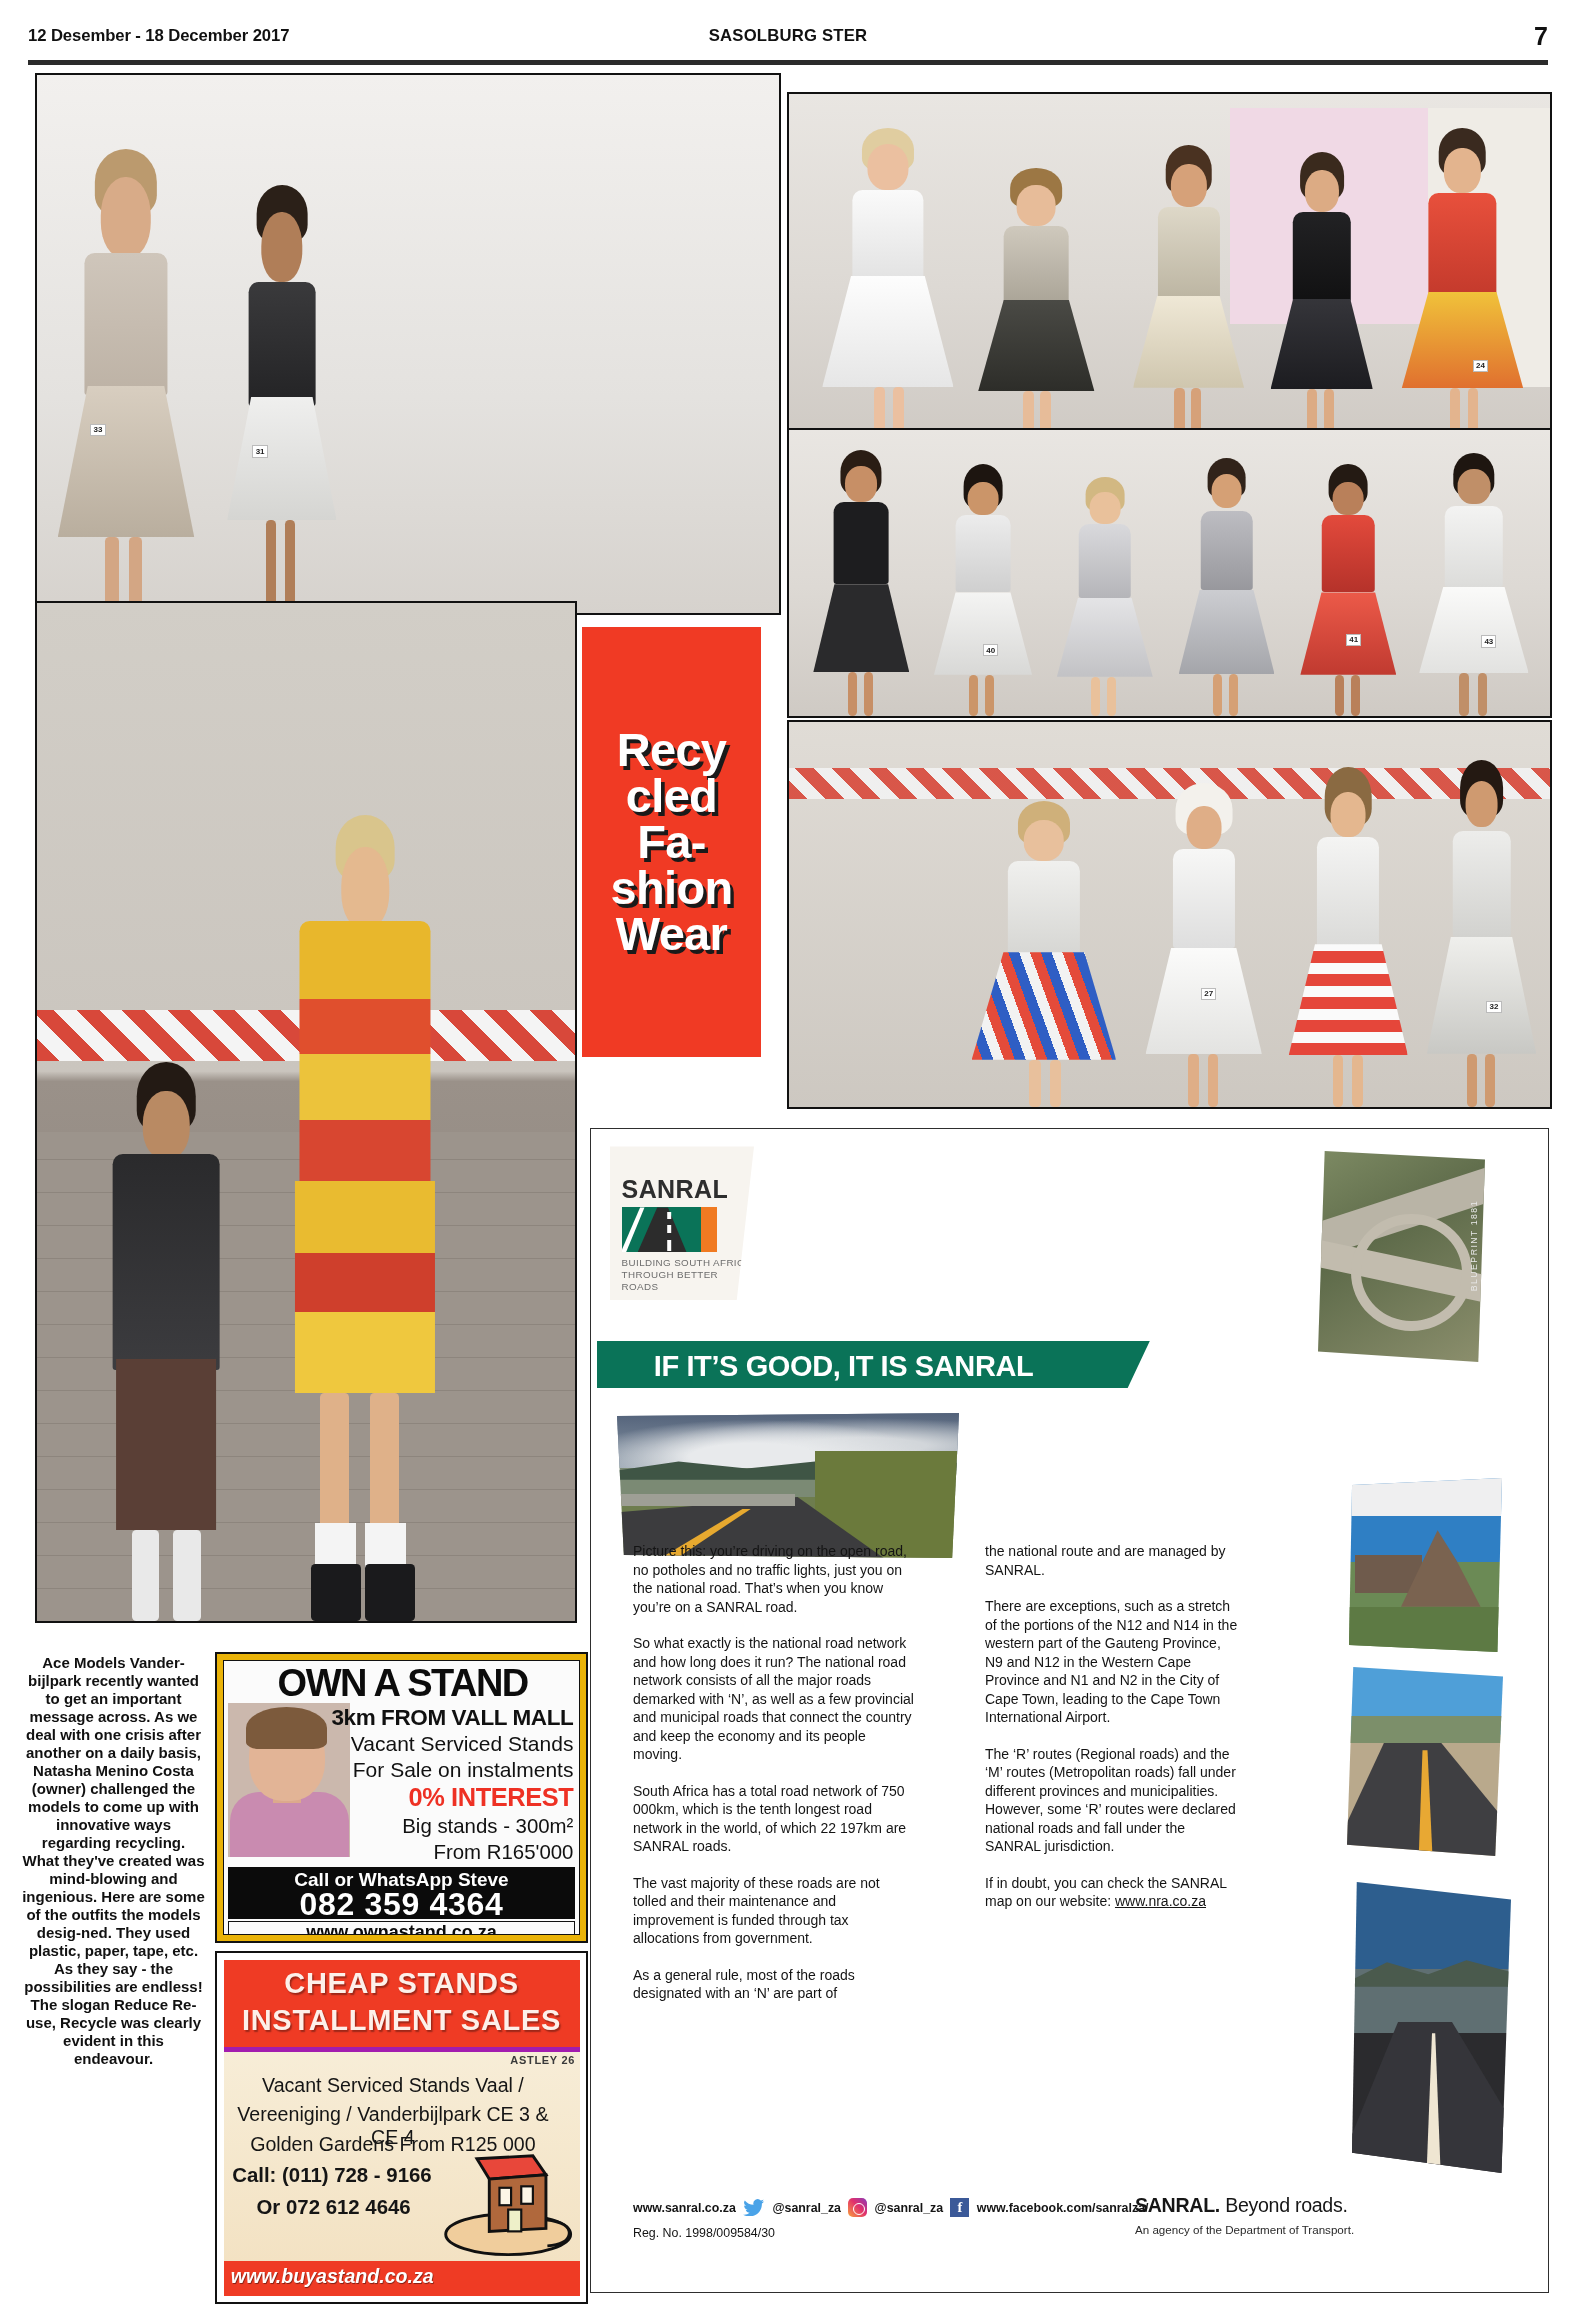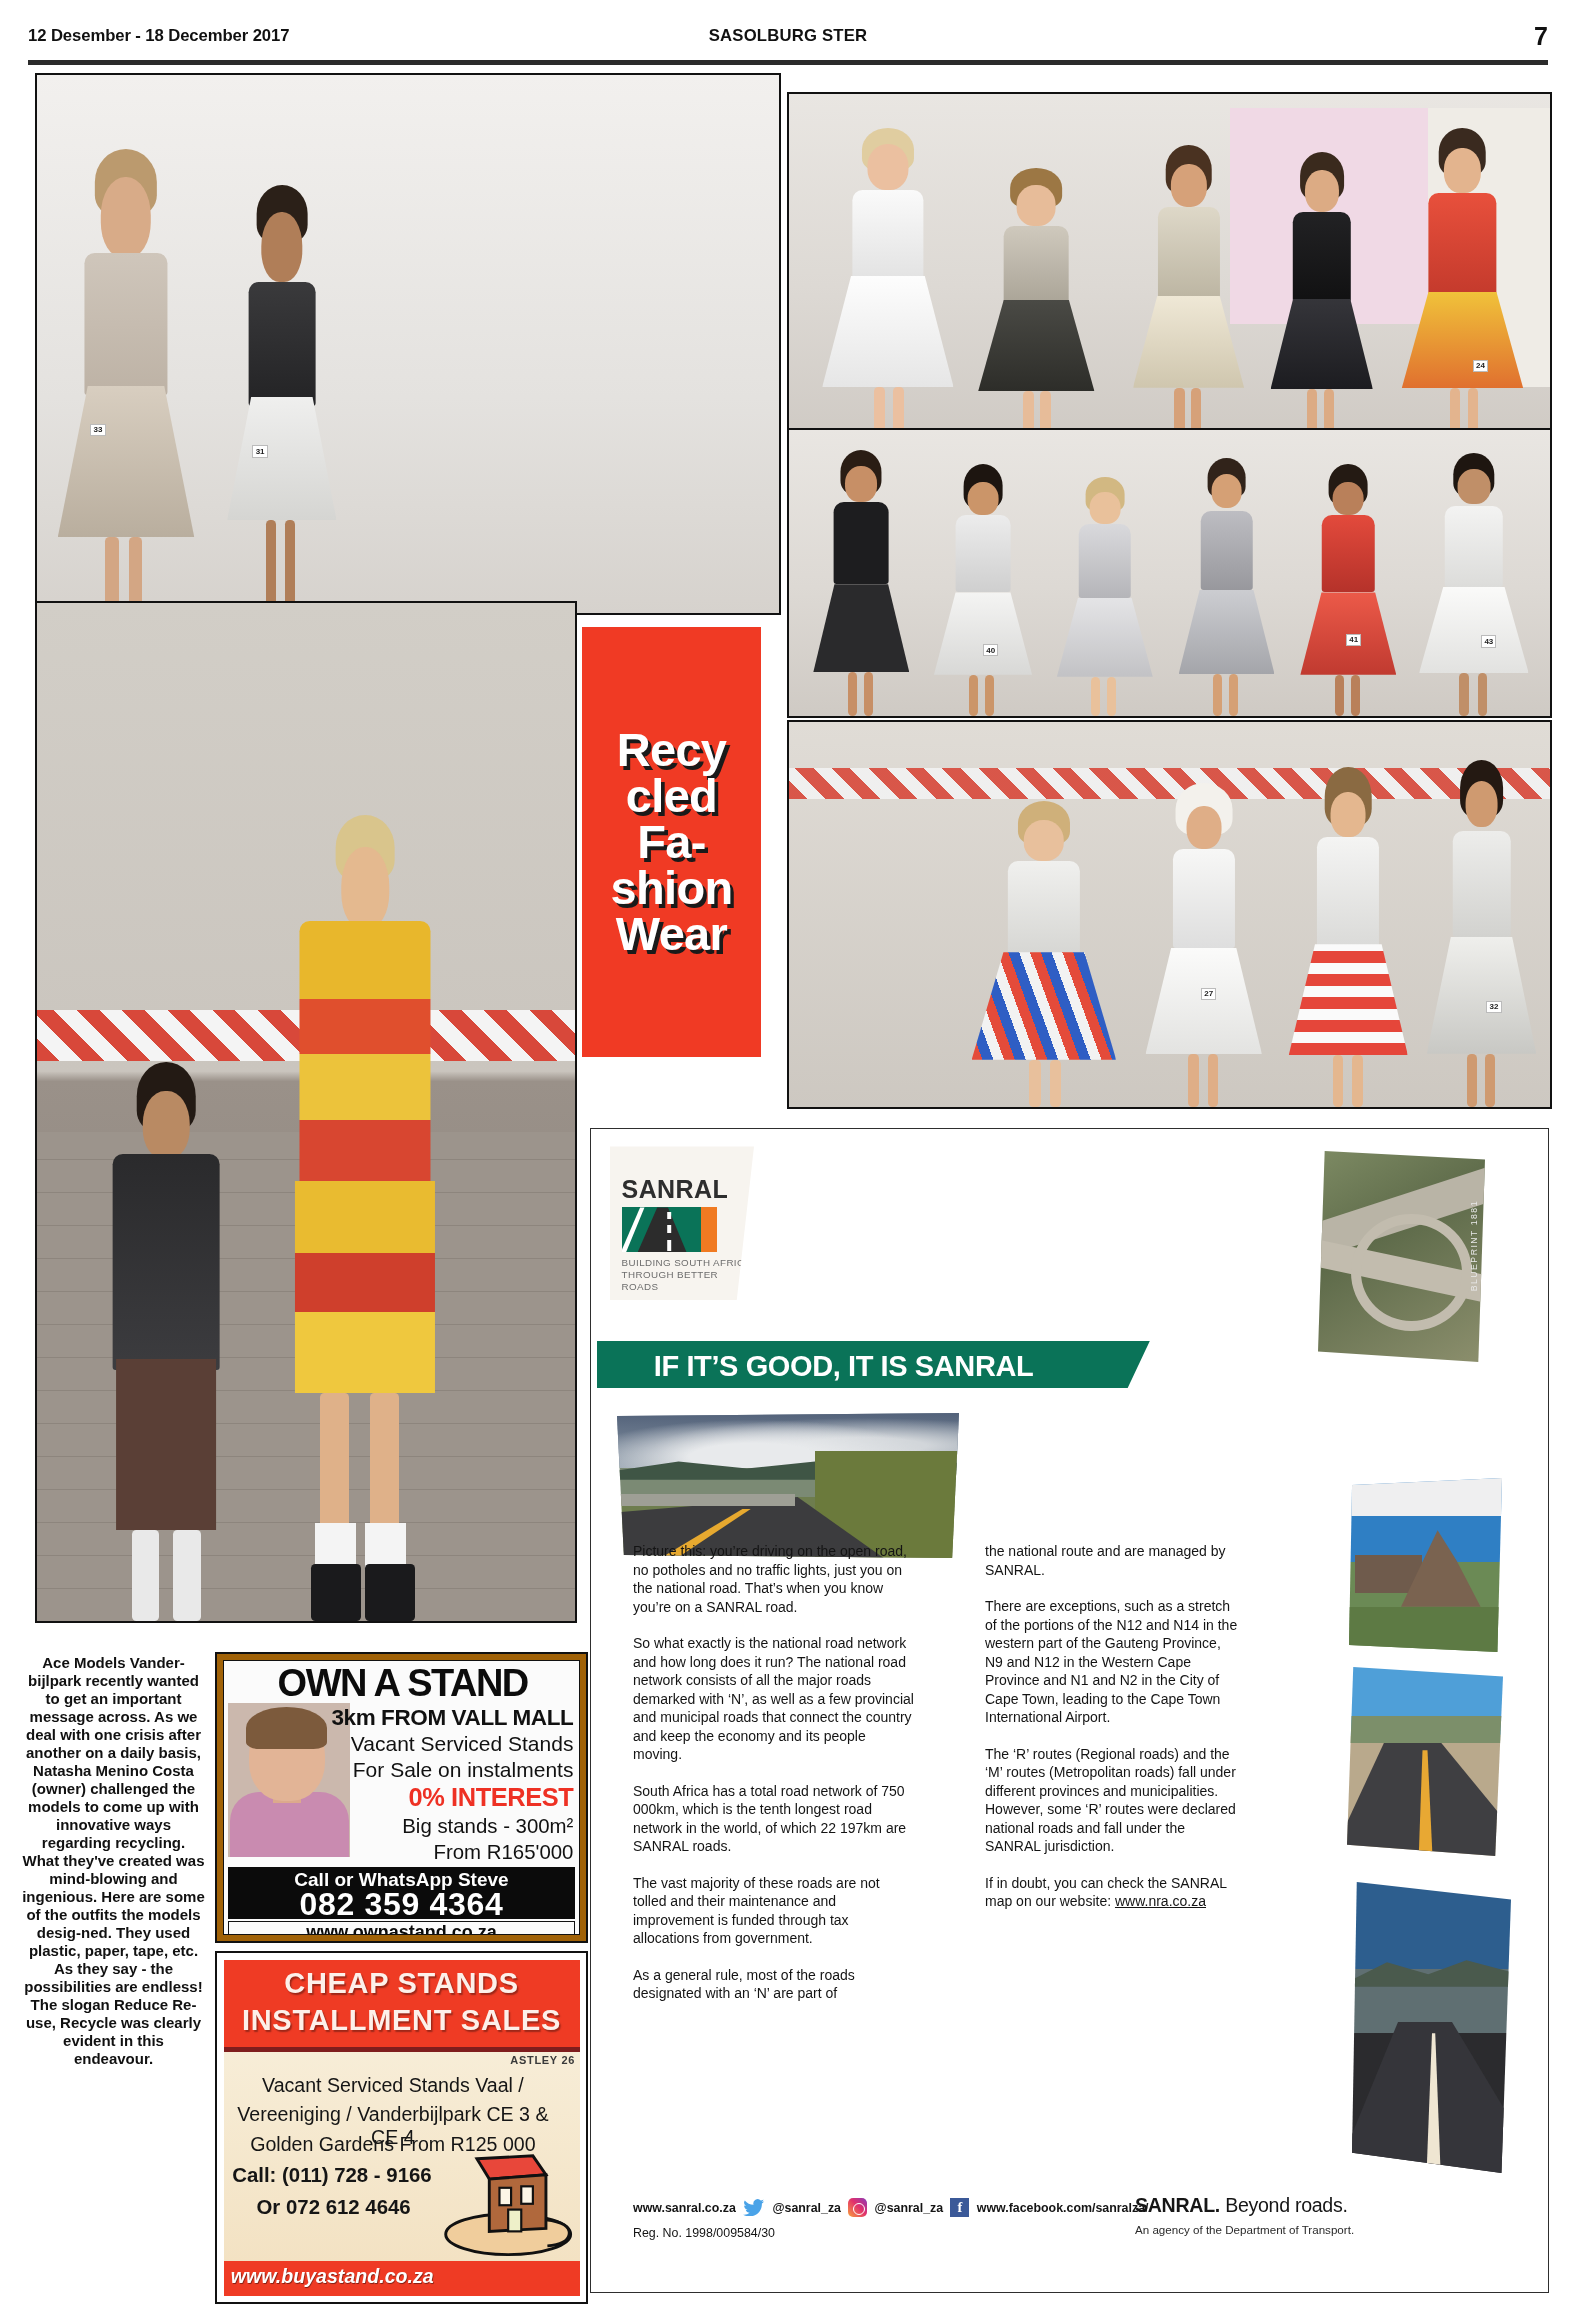--- a/index.html
+++ b/index.html
@@ -32,21 +32,21 @@
   #title-block{position:absolute;left:582px;top:627px;width:179px;height:430px;background:#f03a24;
                display:flex;align-items:center;justify-content:center;}
   #title-block .tb-text{font-size:47px;line-height:.98;font-weight:bold;color:#fff;text-align:center;
               text-shadow:3.6px 3.6px 0 #1a1a1a;letter-spacing:-0.7px;}
 
   
   #ace-copy{position:absolute;left:22px;top:1654px;width:183px;font-size:15px;line-height:18px;
             font-weight:bold;text-align:center;color:#111;}
 
   
-  #ad-ownastand{position:absolute;left:215px;top:1652px;width:369px;height:287px;border:2.2px solid #111;background:#a16207;}
+  #ad-ownastand{position:absolute;left:215px;top:1652px;width:369px;height:287px;border:2.2px solid #111;background:#eab308;}
   #ad-ownastand .inner{position:absolute;inset:5.8px;border:1.5px solid #111;background:#fbfbfb;overflow:hidden;}
   .oas-head{position:absolute;left:4.4px;top:2.9px;width:349px;text-align:center;font-size:38px;
             font-weight:bold;letter-spacing:-1.5px;color:#0c0c0c;line-height:38px;}
   .oas-photo{position:absolute;left:4.4px;top:42px;width:122px;height:154px;overflow:hidden;background:#cbb8ad;}
   .oas-photo .face{position:absolute;left:20.4px;top:11.6px;width:76px;height:87px;border-radius:48% 48% 44% 44%;background:#e2b496;}
   .oas-photo .hair{position:absolute;left:17.4px;top:4.4px;width:81px;height:42px;border-radius:54% 54% 18% 18%;background:#7c5a3c;}
   .oas-photo .shirt{position:absolute;left:1.5px;top:89px;width:119px;height:67px;background:#c98bb0;border-radius:29px 29px 0 0;}
   .oas-photo .neck{position:absolute;left:45px;top:81px;width:28px;height:19px;background:#dca98c;}
   .oas-line{position:absolute;right:5.8px;text-align:right;color:#111;}
   .oas-l1{top:44px;font-size:22.5px;font-weight:bold;letter-spacing:-0.4px;}
@@ -56,21 +56,21 @@
   .oas-l5{top:154px;font-size:20.4px;}
   .oas-l6{top:180px;font-size:20.4px;}
   .oas-black{position:absolute;left:4.4px;right:4.4px;top:206px;height:52px;background:#0b0b0b;}
   .oas-black .call{position:absolute;left:0;right:0;top:2.2px;text-align:center;color:#fff;font-size:19px;font-weight:bold;}
   .oas-black .phone{position:absolute;left:0;right:0;top:19.6px;text-align:center;color:#fff;font-size:32px;font-weight:bold;letter-spacing:0.7px;}
   .oas-url{position:absolute;left:4.4px;right:4.4px;top:260px;height:20.4px;border:1.5px solid #111;
            text-align:center;font-size:18px;font-weight:bold;color:#0c0c0c;line-height:20.4px;}
 
   
   #ad-cheapstands{position:absolute;left:215px;top:1951px;width:369px;height:349px;border:2.2px solid #111;background:#fff;}
-  #ad-cheapstands .inner{position:absolute;inset:6.5px;overflow:hidden;background:#7f1d1d;}
+  #ad-cheapstands .inner{position:absolute;inset:6.5px;overflow:hidden;background:#a21caf;}
   .cs-red{position:absolute;left:0;right:0;top:0;height:87px;background:#ef3b24;}
   .cs-red .l{position:absolute;left:0;right:0;text-align:center;color:#fdf0ea;font-size:29px;font-weight:bold;letter-spacing:0.7px;text-shadow:1.5px 1.5px 1.5px rgba(0,0,0,.35);}
   .cs-red .l1{top:7.3px;} .cs-red .l2{top:44px;}
   .cs-body{position:absolute;left:0;right:0;top:92px;bottom:35px;background:linear-gradient(#f7edd7,#f3e2c3);}
   .cs-astley{position:absolute;right:4.4px;top:2.9px;font-size:11px;font-weight:bold;color:#3a3a3a;letter-spacing:0.7px;}
   .cs-t{position:absolute;left:5.8px;right:23px;text-align:center;color:#151515;}
   .cs-t1{top:22px;font-size:19.6px;}
   .cs-t2{top:51px;font-size:19.6px;}
   .cs-t3{top:81px;font-size:19.6px;}
   .cs-t4{top:112px;left:8.7px;right:auto;text-align:left;font-size:20.4px;font-weight:bold;}

